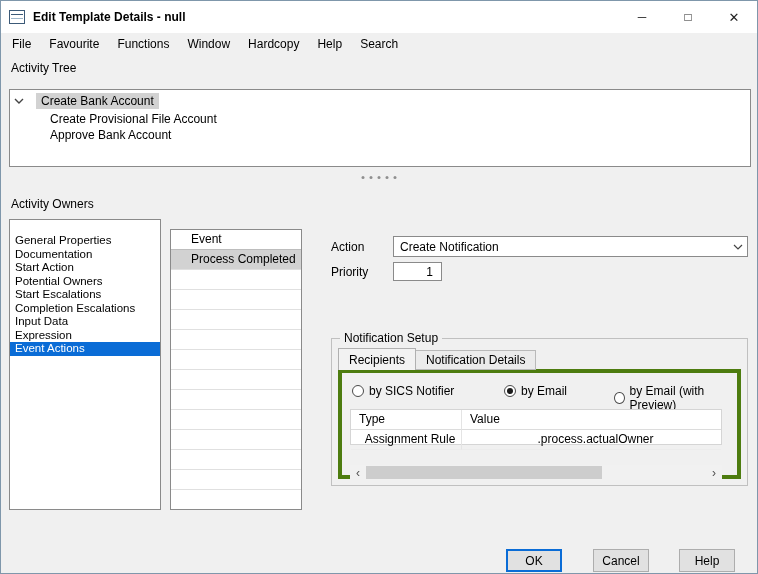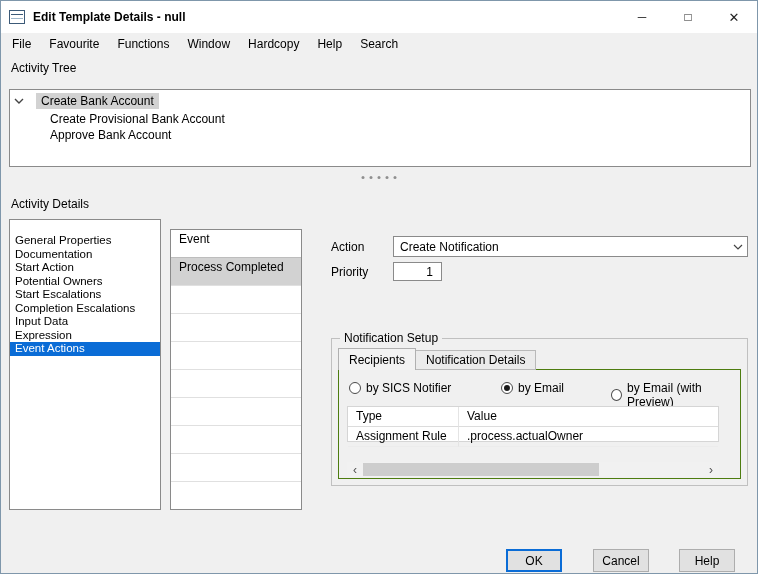--- a/index.html
+++ b/index.html
@@ -42,57 +42,57 @@
 
   
   .detail-list { position:absolute; left:8px; top:218px; width:152px; height:291px;
                  background:#fff; border:1px solid #8a8a8a; padding-top:14px; overflow:hidden; }
   .litem { font-size:11.5px; line-height:13.5px; padding-left:5px; white-space:nowrap; }
   .litem.selected { background:#0a6cd6; color:#fff; }
 
   
   .event-list { position:absolute; left:169px; top:228px; width:132px; height:281px;
                 background:#fff; border:1px solid #8a8a8a; overflow:hidden; }
-  .mrow { height:28px; line-height:19px; padding-left:8px; border-bottom:1px solid #e0e0e0; }
+  .mrow { height:20px; line-height:19px; padding-left:20px; border-bottom:1px solid #e0e0e0; }
   .mrow.header { border-bottom:1px solid #bdbdbd; }
   .mrow.selected { background:#d2d2d2; }
 
   
   .combo { position:absolute; left:392px; top:235px; width:355px; height:21px; background:#fff;
            border:1px solid #8a8a8a; display:flex; align-items:center; padding-left:6px; }
   .combo-arrow { margin-left:auto; width:18px; display:flex; justify-content:center; align-items:center; }
   .priority-input { position:absolute; left:392px; top:261px; width:49px; height:19px;
                     border:1px solid #8a8a8a; background:#fff; font:inherit; text-align:right;
                     padding-right:8px; }
 
   
   .groupbox { position:absolute; left:330px; top:337px; width:417px; height:148px;
               border:1px solid #c0c0c0; }
   .legend { position:absolute; top:-8px; left:8px; background:#f0f0f0; padding:0 4px; }
   .tabs { position:absolute; left:6px; top:9px; height:22px; display:flex; align-items:flex-end; z-index:2; }
   .tab { padding:0 10px; display:flex; align-items:center; }
   .tab.active { height:22px; background:#f2f2f2; border:1px solid #b0b0b0; border-bottom:none; }
   .tab.inactive { height:20px; background:#ebebeb; border:1px solid #b9b9b9; border-left:none; }
   .tabpane { position:absolute; left:6px; right:6px; top:30px; bottom:6px;
-             border:1px solid #4d7c0f; background:#f0f0f0; }
+             border:4px solid #4d7c0f; background:#f0f0f0; }
 
   
   .radio-item { position:absolute; top:11px; display:flex; align-items:center; gap:5px; }
   .radio-circle { width:12px; height:12px; border:1px solid #4a4a4a; border-radius:50%; background:#fff;
                   display:flex; align-items:center; justify-content:center; }
   .radio-circle.checked::after { content:""; width:6px; height:6px; border-radius:50%; background:#1a1a1a; }
 
   
   .ntable { position:absolute; left:8px; top:36px; width:372px; height:36px; background:#fff;
             border:1px solid #d5d5d5; display:grid; grid-template-columns:111px 1fr;
             grid-auto-rows:20px; align-content:start; }
   .tcell { padding:2px 0 0 8px; white-space:nowrap; overflow:hidden; }
   .tcell.c0 { border-right:1px solid #e4e4e4; }
   .thead { border-bottom:1px solid #dcdcdc; }
-  .trow  { border-bottom:1px solid #ececec; }
+  .trow  { border-bottom:1px solid #ececec;text-align:center; }
 
   
   .hscroll { position:absolute; left:8px; top:92px; width:372px; height:15px; background:#f1f1f1;
              display:flex; align-items:center; }
   .sb-arrow { width:16px; height:15px; display:flex; align-items:center; justify-content:center;
               color:#505050; font-size:12px; }
   .sb-track { position:relative; flex:1; height:15px; }
   .sb-thumb { position:absolute; left:0; top:1px; width:236px; height:13px; background:#cdcdcd; }
 
   
@@ -133,36 +133,36 @@
   <div class="tree-panel">
     <div class="tree-row" style="top:3px;gap:8px;">
       <span class="tree-chevron">
         <svg width="10" height="6" viewBox="0 0 10 6">
             <polyline points="1,1 5,5 9,1" fill="none" stroke="#444" stroke-width="1.4"></polyline>
           </svg>
       </span>
       <span class="tree-node-root">Create Bank Account</span>
     </div>
     <div class="tree-row tree-child" style="top:21px;">
-      <span>Create Provisional Bank Account</span>
+      <span>Create Provisional File Account</span>
     </div>
     <div class="tree-row tree-child" style="top:37px;align-items:center;">
       <span>Approve Bank Account</span>
     </div>
   </div>
 
   <div class="splitter-dots">
     <div class="dot"></div>
     <div class="dot"></div>
     <div class="dot"></div>
     <div class="dot"></div>
     <div class="dot"></div>
   </div>
 
-  <div class="lbl" style="left:10px; top:196px;">Activity Details</div>
+  <div class="lbl" style="left:10px; top:196px;">Activity Owners</div>
   <div class="detail-list">
     <div class="litem">General Properties</div>
     <div class="litem">Documentation</div>
     <div class="litem">Start Action</div>
     <div class="litem">Potential Owners</div>
     <div class="litem">Start Escalations</div>
     <div class="litem">Completion Escalations</div>
     <div class="litem">Input Data</div>
     <div class="litem">Expression</div>
     <div class="litem selected">Event Actions</div>

